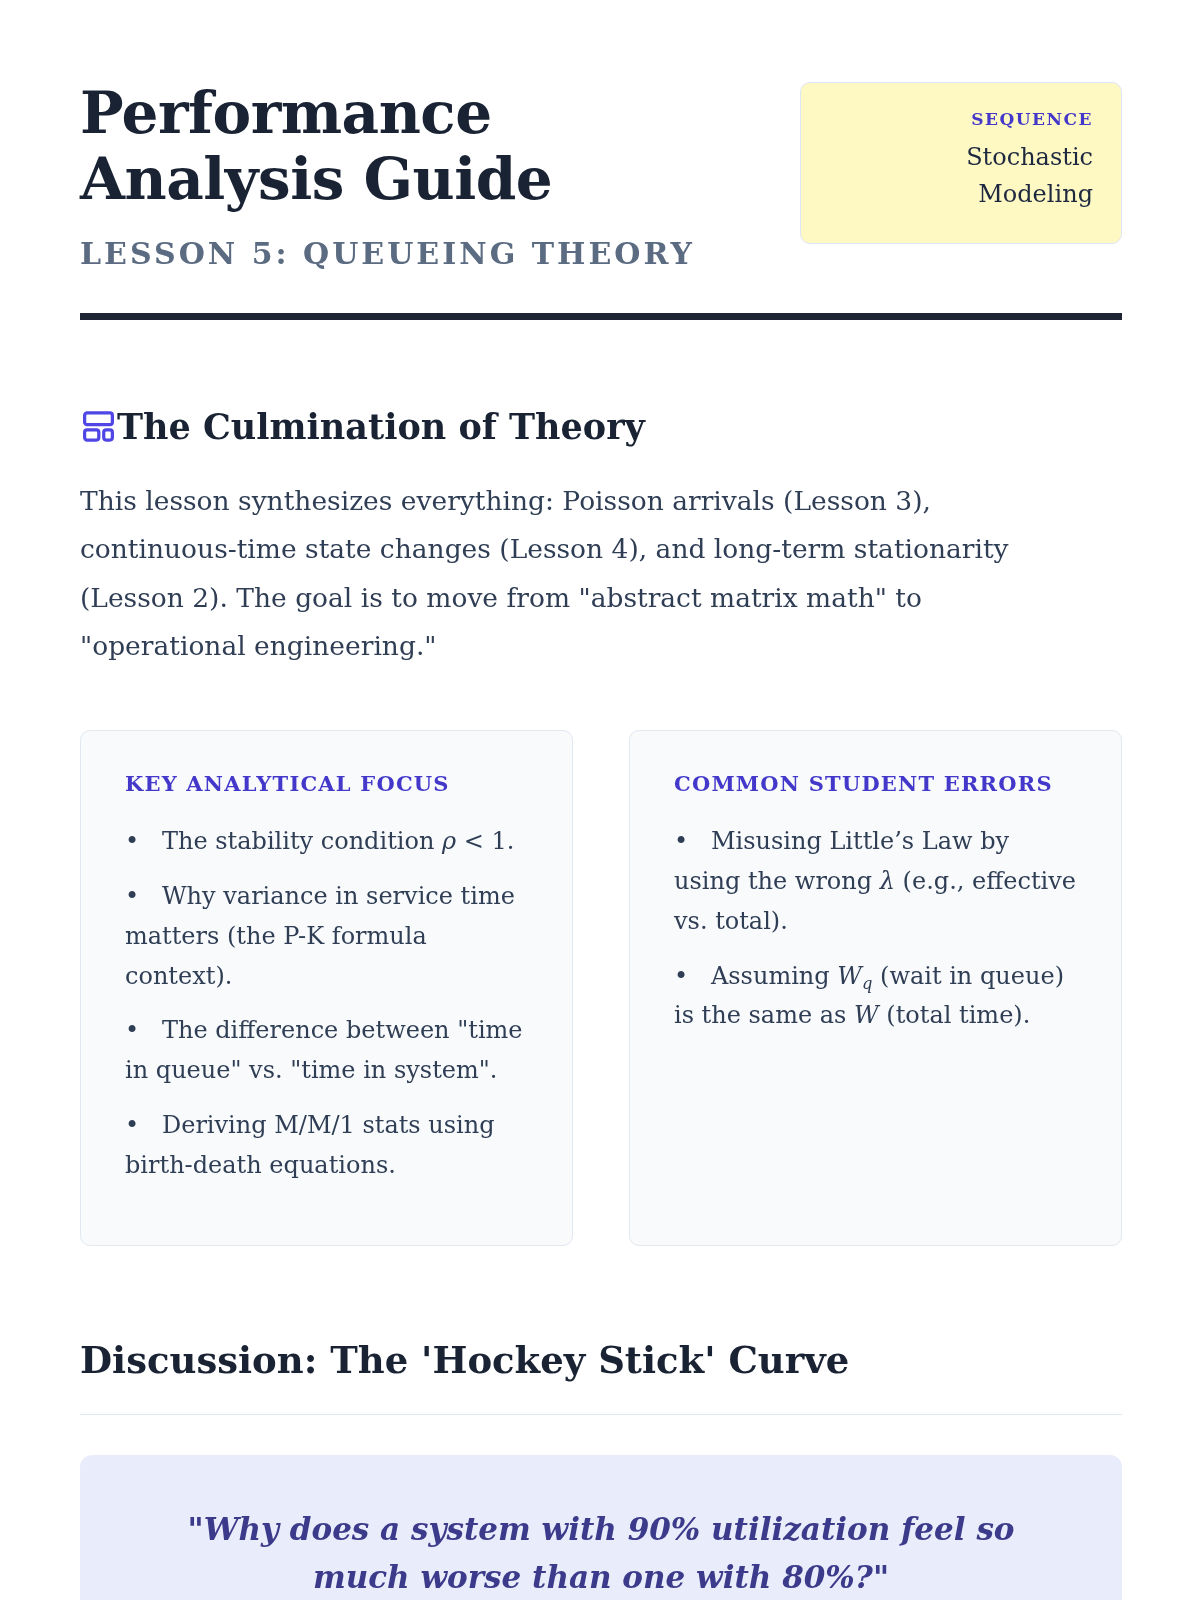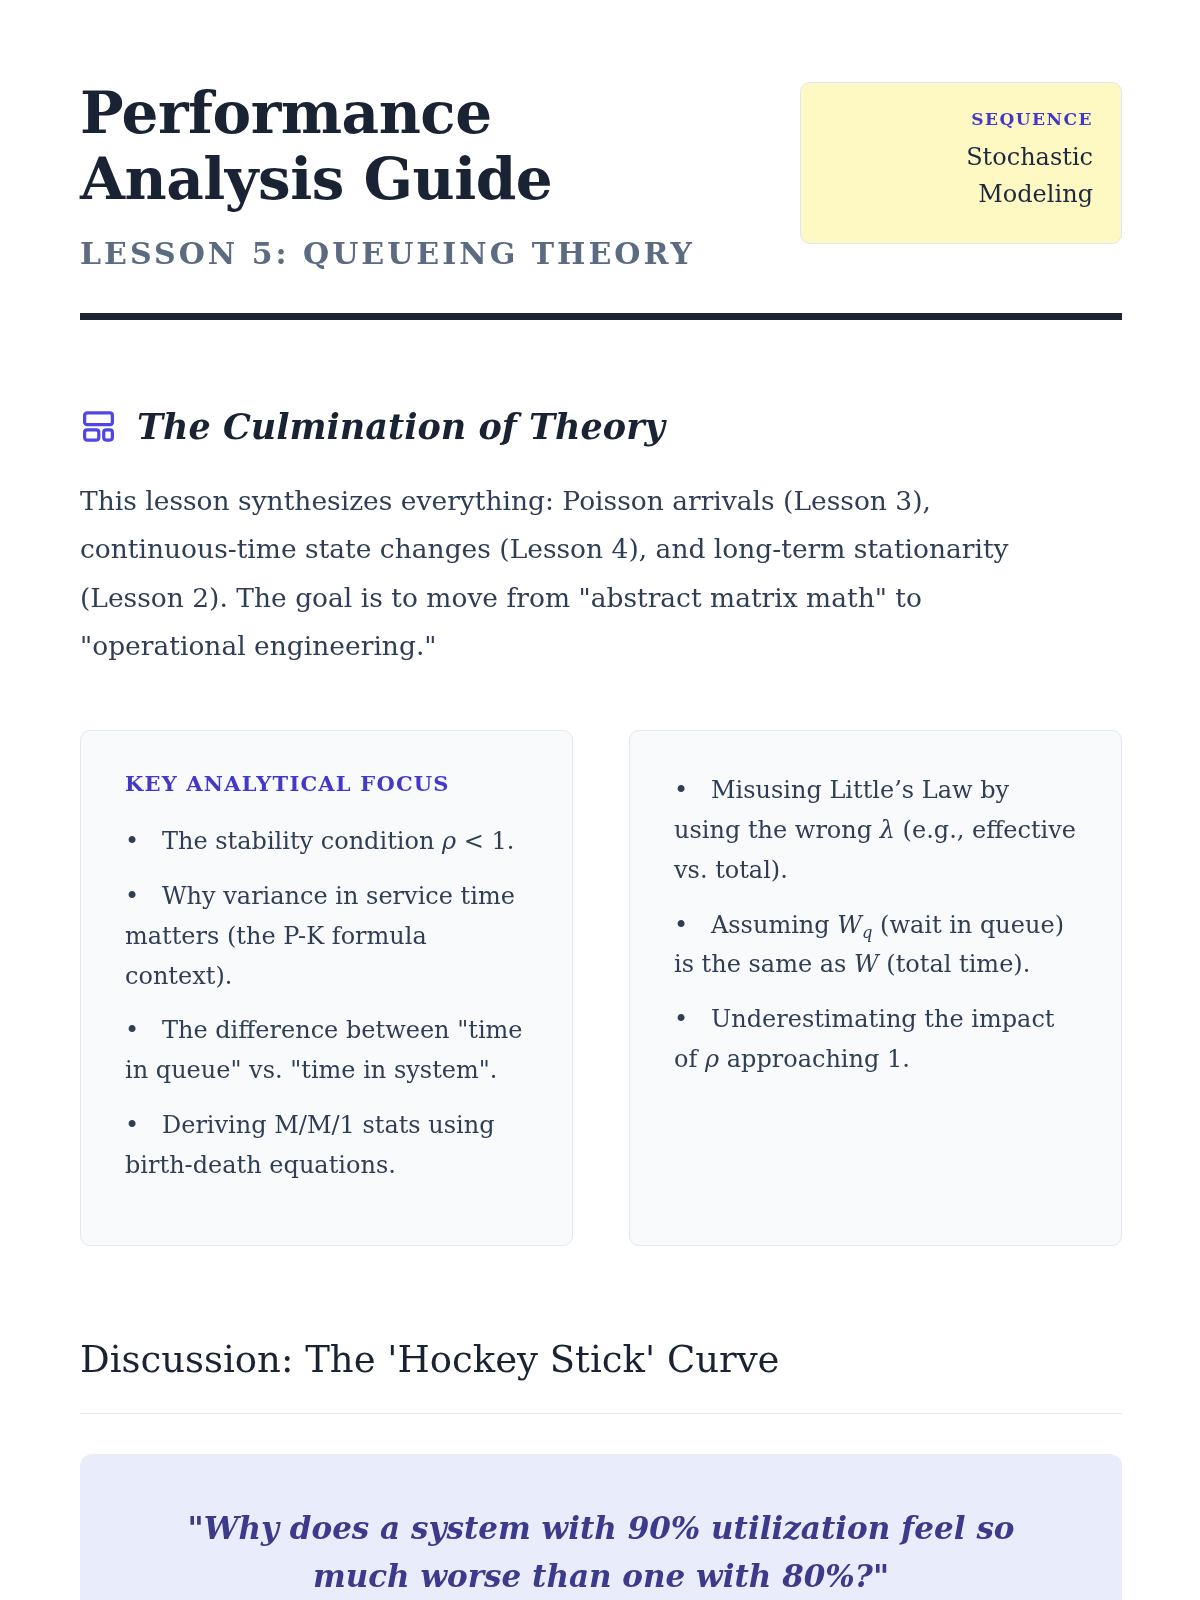--- a/index.html
+++ b/index.html
@@ -29,22 +29,22 @@
     margin-bottom:10px;
   }
   .badge-value {
     font-size:24px; color:#1e2940; line-height:1.55; max-width:200px; margin-left:auto;
   }
   .dark-rule { height:7px; background:#1e2433; margin-top:42px; }
 
   
   .theory-section { margin-top:86px; }
   .section-heading {
-    display:flex; align-items:center; gap:20px;
-    font-size:35px; font-weight:700; color:#1a2333;font-style:italic;
+    display:flex; align-items:center; 
+    font-size:35px; font-weight:700; color:#1a2333;
   }
   .section-heading svg { display:block; }
   .theory-paragraph {
     margin-top:30px; font-size:26.5px; line-height:1.82; color:#2f3e55;
     max-width:1010px;
   }
 
   
   .cards-row { margin-top:60px; display:grid; grid-template-columns:1fr 1fr; gap:56px;border-radius:11px; }
   .card {
@@ -55,21 +55,21 @@
     font-size:21px; font-weight:700; color:#4338ca; letter-spacing:1.2px;
     margin-bottom:26px;
   }
   .card ul { list-style:none; font-size:24px; line-height:1.66; color:#2f3e55; }
   .card li { margin-bottom:15px; }
   .bullet { margin-right:0.95em; }
 
   
   .discussion-section { margin-top:92px; }
   .discussion-heading {
-    font-size:37px; font-weight:400; color:#1a2333;
+    font-size:37px; font-weight:700; color:#1a2333;
     padding-bottom:32px; border-bottom:1px solid #e2e8f0;
   }
   .quote-box {
     margin-top:40px; background:#e9edfb; border-radius:12px;
     padding:50px 56px 80px; 
   }
   .quote-text {
     text-align:center; font-size:31px; font-weight:700; font-style:italic;
     color:#3c3a8a; line-height:1.55; max-width:900px; margin:0 auto 48px;
   }
@@ -115,24 +115,24 @@
     <div class="card">
       <div class="card-title">KEY ANALYTICAL FOCUS</div>
       <ul>
           <li><span class="bullet">•</span><span class="plain">The stability condition </span><span class="math">ρ</span><span class="plain"> &lt; 1.</span></li>
           <li><span class="bullet">•</span><span class="plain">Why variance in service time matters (the P-K formula context).</span></li>
           <li><span class="bullet">•</span><span class="plain">The difference between "time in queue" vs. "time in system".</span></li>
           <li><span class="bullet">•</span><span class="plain">Deriving M/M/1 stats using birth-death equations.</span></li>
         </ul>
     </div>
     <div class="card">
+      <div class="card-title">COMMON STUDENT ERRORS</div>
       <ul>
           <li><span class="bullet">•</span><span class="plain">Misusing Little’s Law by using the wrong </span><span class="math">λ</span><span class="plain"> (e.g., effective vs. total).</span></li>
           <li><span class="bullet">•</span><span class="plain">Assuming </span><span class="math">W</span><span class="sub">q</span><span class="plain"> (wait in queue) is the same as </span><span class="math">W</span><span class="plain"> (total time).</span></li>
-          <li><span class="bullet">•</span><span class="plain">Underestimating the impact of </span><span class="math">ρ</span><span class="plain"> approaching 1.</span></li>
         </ul>
     </div>
   </div>
 
   <div class="discussion-section">
     <div class="discussion-heading">Discussion: The 'Hockey Stick' Curve</div>
     <div class="quote-box">
       <div class="quote-text">"Why does a system with 90% utilization feel so much worse than one with 80%?"</div>
 
     </div>

